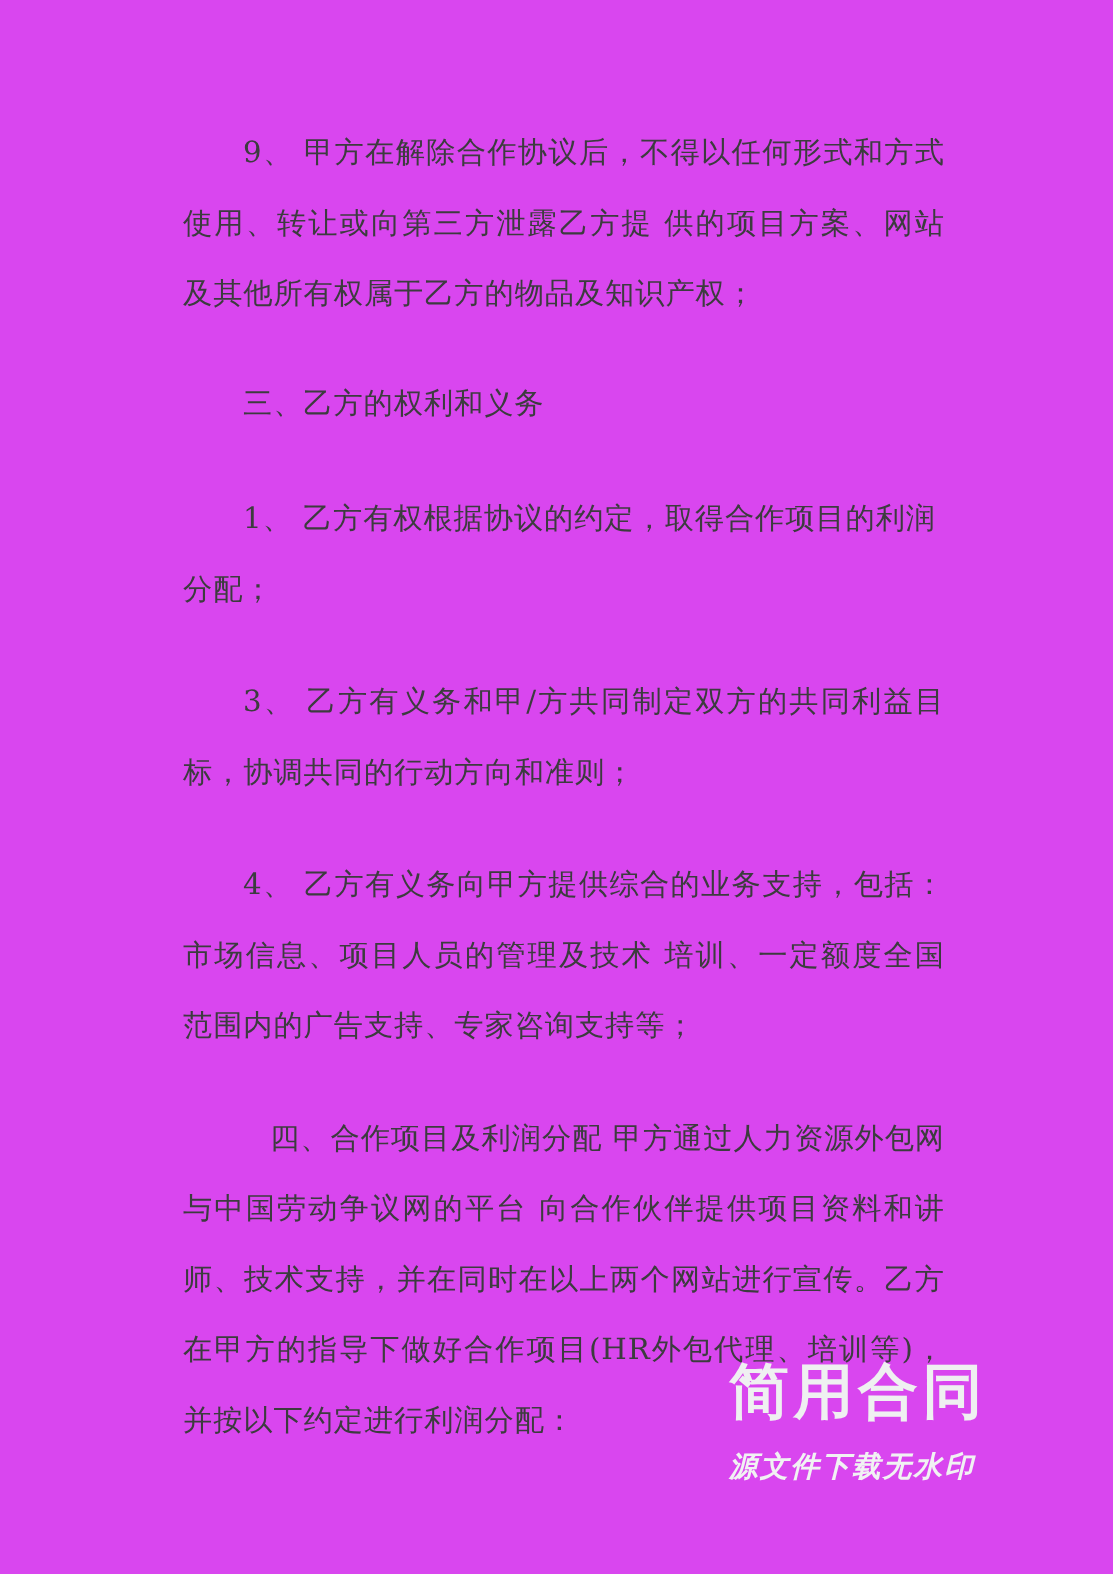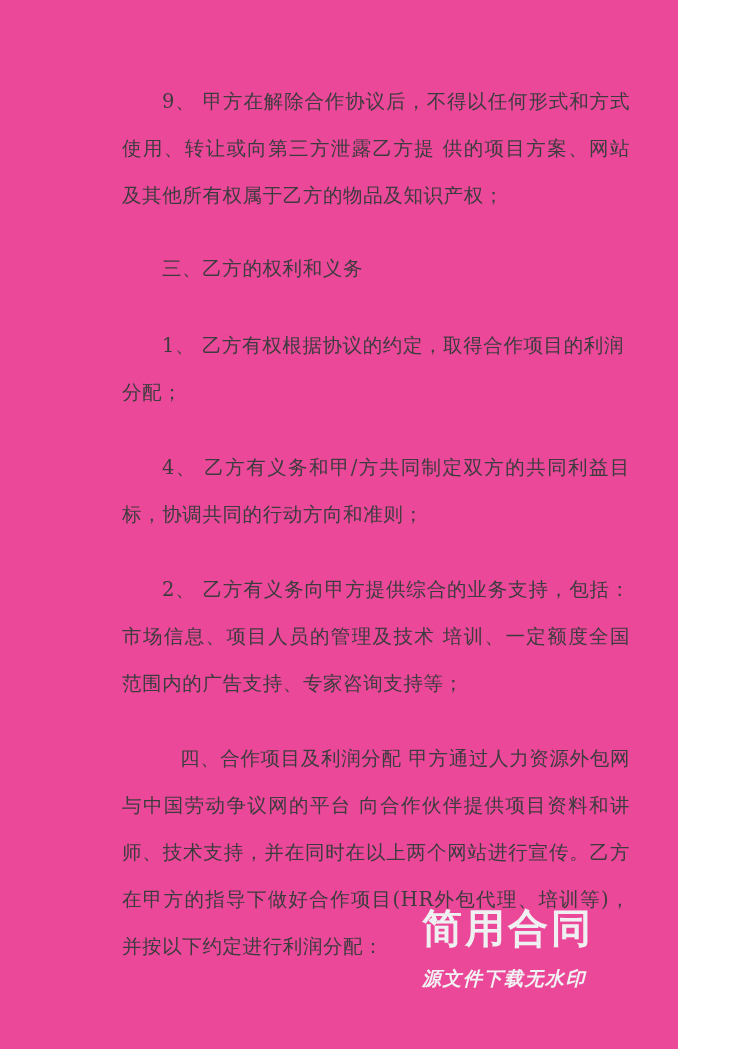--- a/index.html
+++ b/index.html
@@ -6,23 +6,23 @@
   html, body {
     margin: 0;
     padding: 0;
     background: #ffffff;
   }
   body {
     font-family: "DejaVu Serif", "Liberation Serif", serif;
   }
   .page {
     position: relative;
-    width: 678px;
+    width: 742px;
     height: 1049px;
-    background: #ec4899;
+    background: #d946ef;
     overflow: hidden;
     box-sizing: border-box;
   }
   .doc-body {
     position: absolute;
     left: 122px;
     top: 78px;
     width: 508px;
   }
   .para {
@@ -89,23 +89,23 @@
 
   <div class="doc-body">
 
     <p class="para indent-2">9、 甲方在解除合作协议后，不得以任何形式和方式使用、转让或向第三方泄露乙方提 供的项目方案、网站及其他所有权属于乙方的物品及知识产权；</p>
 
     <p class="para heading short">三、乙方的权利和义务</p>
 
     <p class="para indent-2 short">1、 乙方有权根据协议的约定，取得合作项目的利润分配；</p>
 
 
-    <p class="para indent-2">4、 乙方有义务和甲/方共同制定双方的共同利益目标，协调共同的行动方向和准则；</p>
+    <p class="para indent-2">3、 乙方有义务和甲/方共同制定双方的共同利益目标，协调共同的行动方向和准则；</p>
 
-    <p class="para indent-2">2、 乙方有义务向甲方提供综合的业务支持，包括：市场信息、项目人员的管理及技术 培训、一定额度全国范围内的广告支持、专家咨询支持等；</p>
+    <p class="para indent-2">4、 乙方有义务向甲方提供综合的业务支持，包括：市场信息、项目人员的管理及技术 培训、一定额度全国范围内的广告支持、专家咨询支持等；</p>
 
     <p class="para indent-3">四、合作项目及利润分配 甲方通过人力资源外包网与中国劳动争议网的平台 向合作伙伴提供项目资料和讲师、技术支持，并在同时在以上两个网站进行宣传。乙方在甲方的指导下做好合作项目(HR外包代理、培训等)，并按以下约定进行利润分配：</p>
 
   </div>
 
   <div class="watermark">
     <div class="wm-main">简用合同</div>
     <div class="wm-sub">源文件下载无水印</div>
   </div>
 

